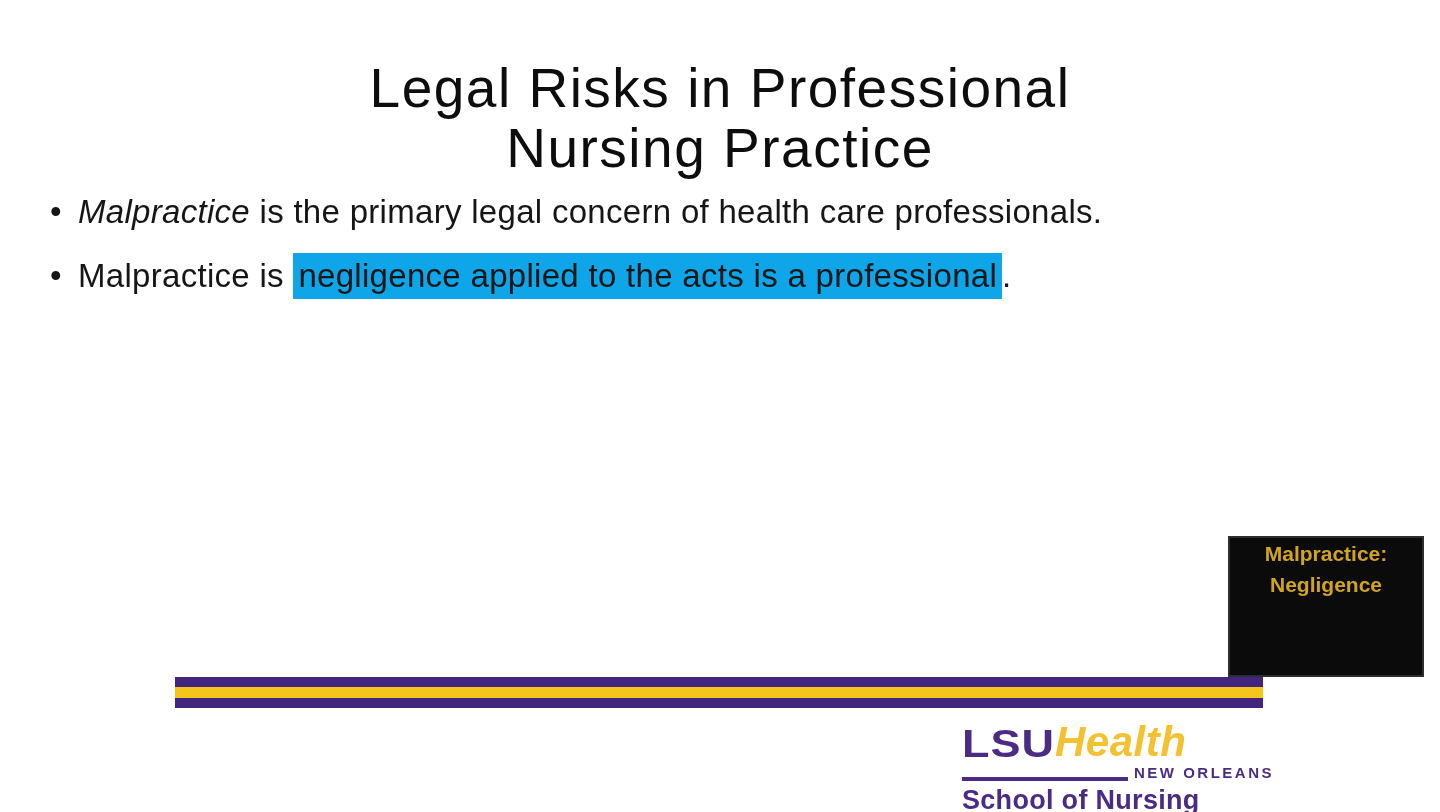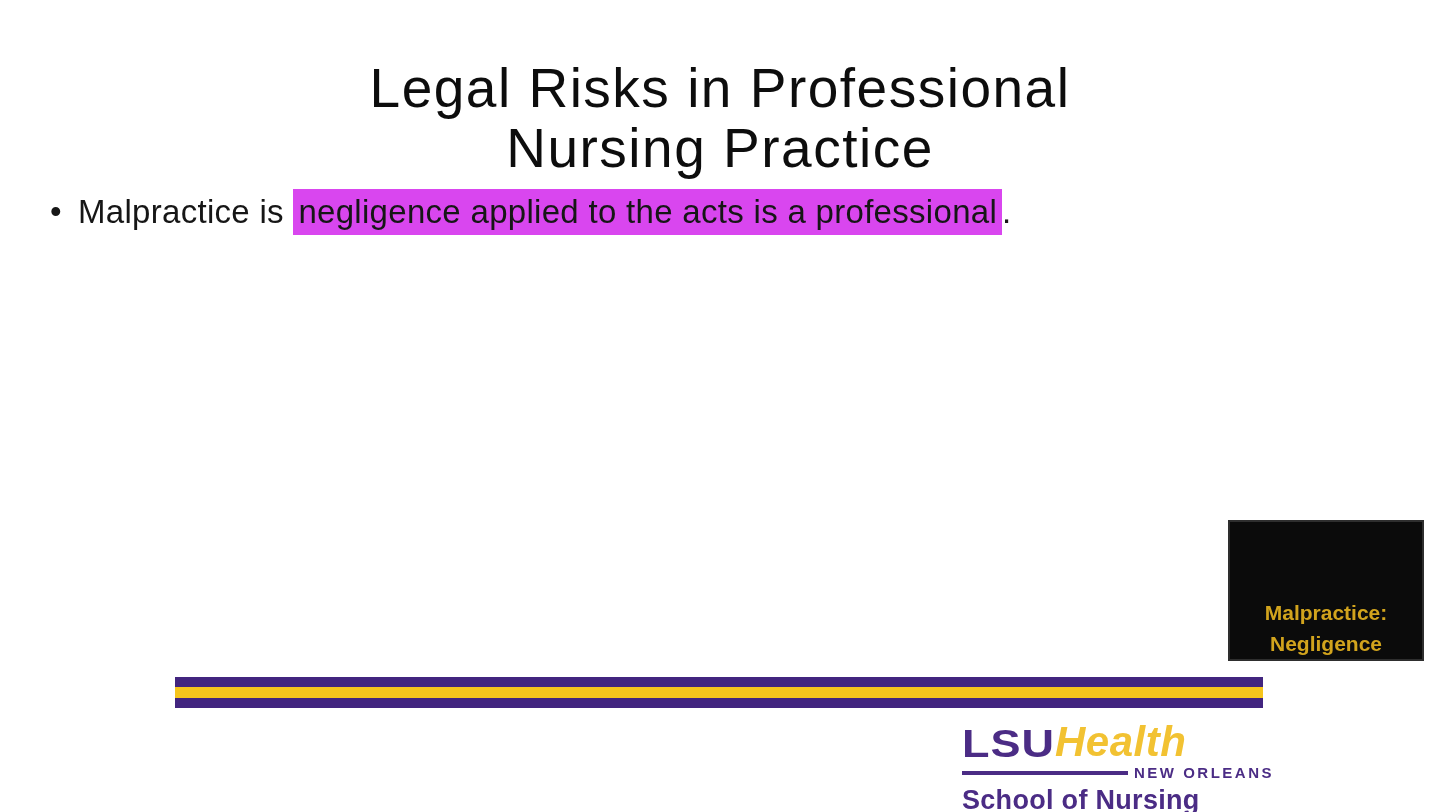--- a/index.html
+++ b/index.html
@@ -58,27 +58,27 @@
   .seg { white-space: pre-wrap; }
   .italic { font-style: italic; }
   .hl {
     padding: 4px 5px 5px 5px;
   }
 
   
   .callout {
     position: absolute;
     left: 1228px;
-    top: 520px;
+    top: 536px;
     width: 196px;
     height: 141px;
     border: 2px solid #2e2e2e;
     display: flex;
     flex-direction: column;
-    justify-content: flex-end;
+    justify-content: flex-start;
     text-align: center;
     font-weight: 700;
     font-size: 21px;
     line-height: 31px;
   }
 
   
   .stripe {
     position: absolute;
     left: 175px;
@@ -111,21 +111,21 @@
     transform-origin: bottom left;
   }
   .logo-health {
     font-size: 42px;
     font-weight: 800;
     letter-spacing: 0.5px;
     font-style: italic;
   }
   .logo-row2 {
     display: flex;
-    align-items: center;
+    align-items: flex-end;
     margin-top: 1px;
     gap: 6px;
   }
   .logo-rule {
     flex: 1;
     height: 4px;
   }
   .logo-region {
     font-size: 15px;
     font-weight: 700;
@@ -144,21 +144,24 @@
 
 <div class="slide">
 
   <div class="title">
     <div>Legal Risks in Professional</div>
     <div>Nursing Practice</div>
   </div>
 
   <ul class="bullets">
     <li>
-      <span class="seg">Malpractice is </span><span class="seg hl" style="background-color: #d946ef;">negligence applied to the acts is a professional</span><span class="seg">.</span>
+      <span class="seg italic">Malpractice</span><span class="seg"> is the primary legal concern of health care professionals.</span>
+    </li>
+    <li>
+      <span class="seg">Malpractice is </span><span class="seg hl" style="background-color: #0ea5e9;">negligence applied to the acts is a professional</span><span class="seg">.</span>
     </li>
   </ul>
 
   <div class="callout" style="background-color: rgb(11, 11, 11); color: rgb(210, 164, 29);">
     <div>Malpractice:</div>
     <div>Negligence</div>
   </div>
 
   <div class="stripe">
     <div class="band-purple" style="background-color: rgb(66, 37, 127);"></div>

